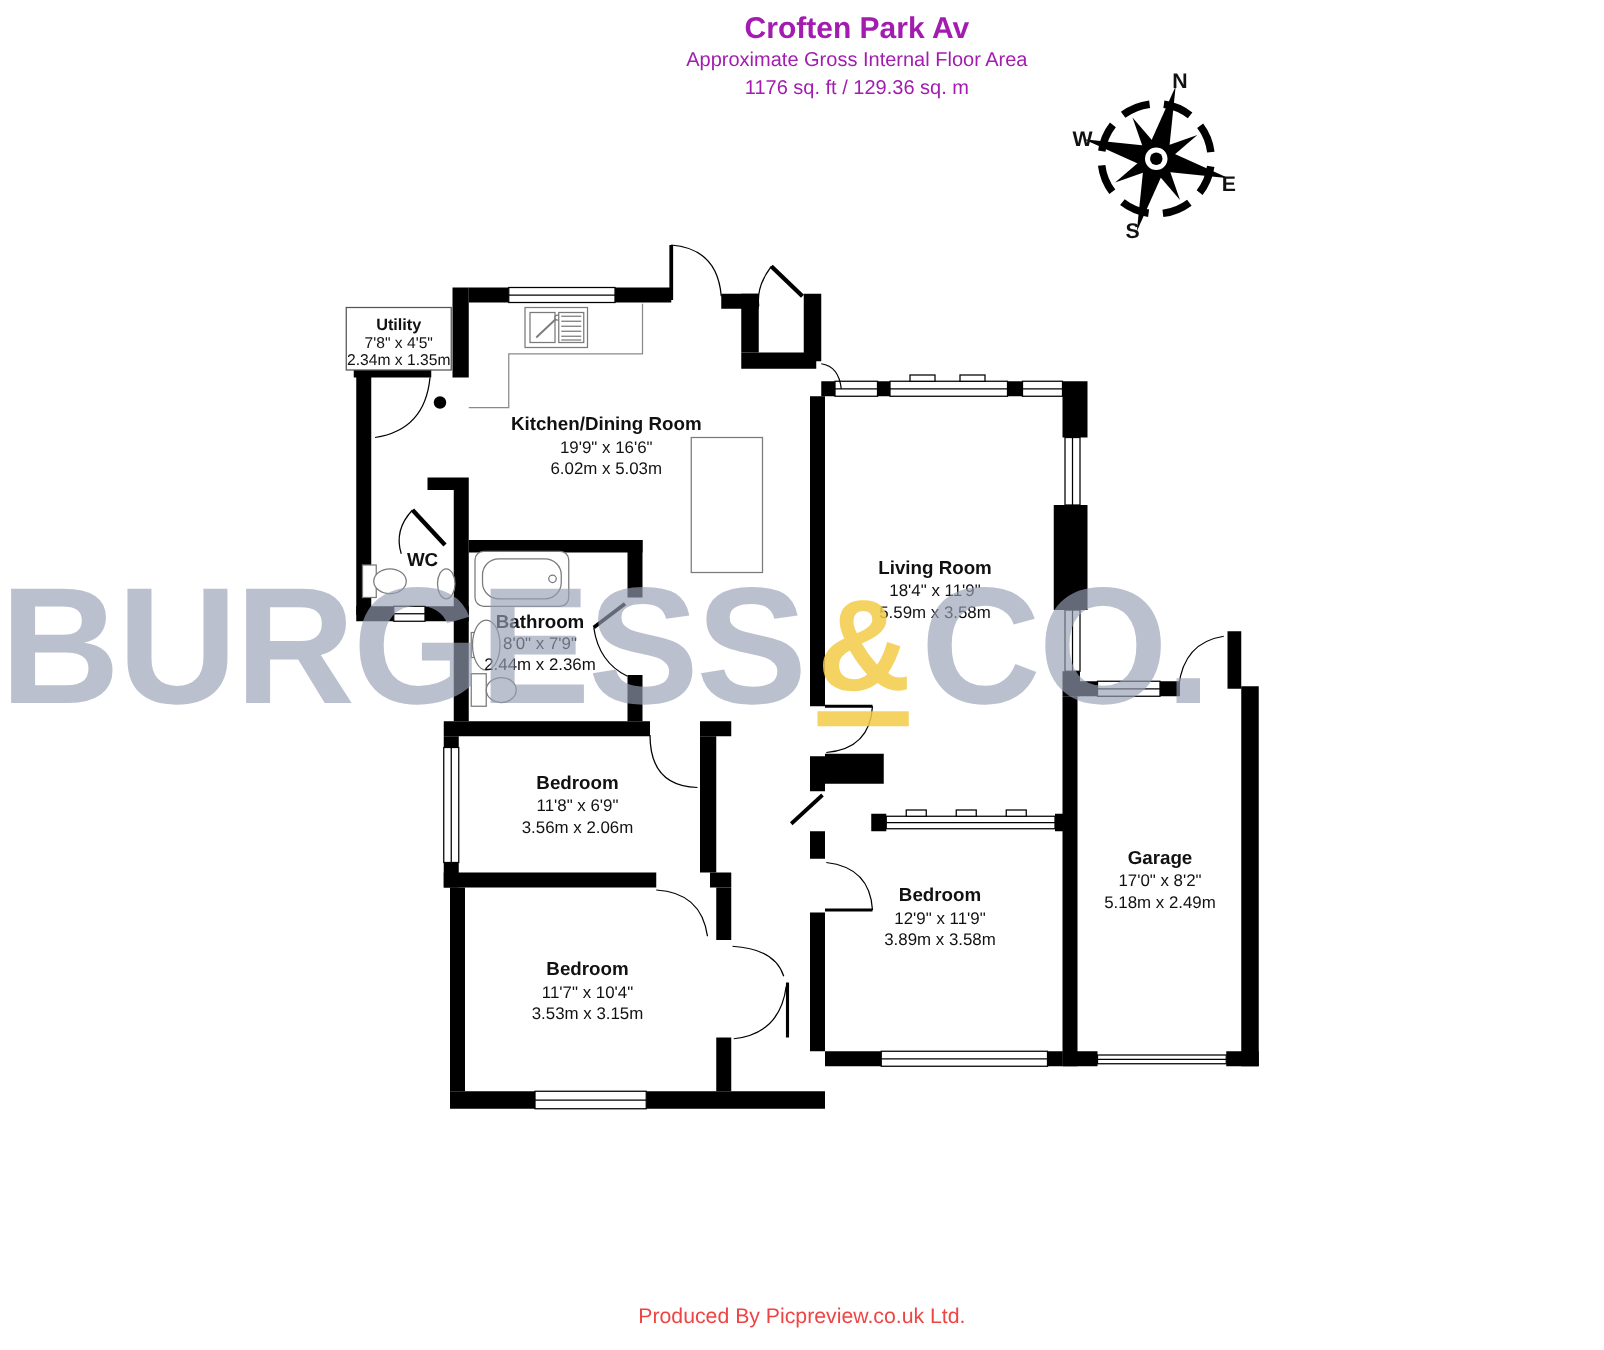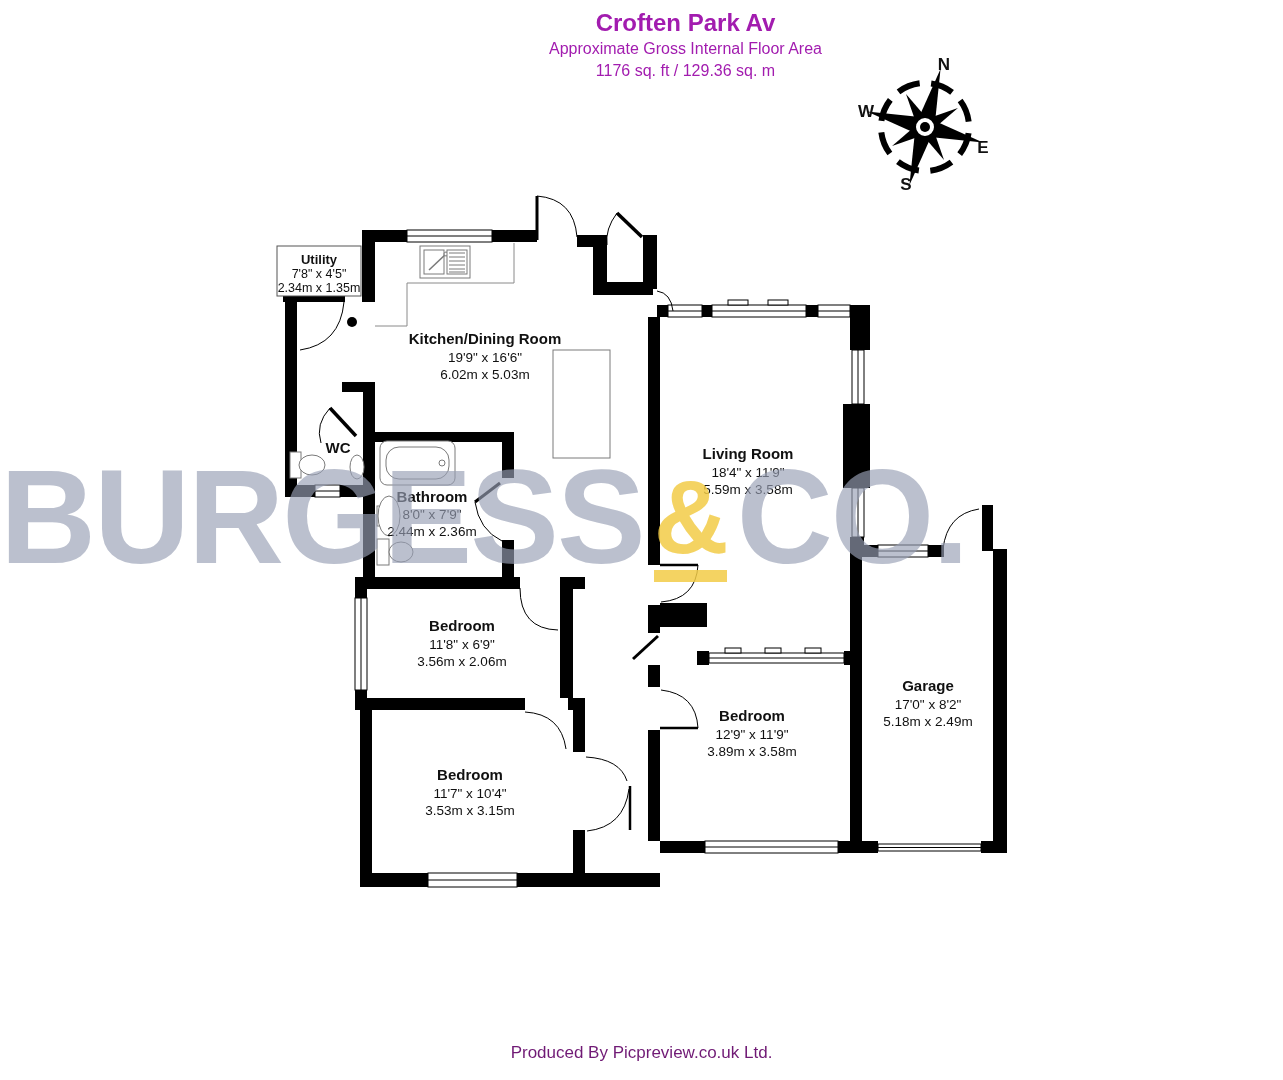--- a/index.html
+++ b/index.html
@@ -13,21 +13,21 @@
   .rname{font-size:15px;font-weight:bold;}
   .rdim{font-size:13.5px;}
   .uname{font-size:13px;font-weight:bold;}
   .udim{font-size:12.5px;}
   .cdir{font-size:17px;font-weight:bold;}
   .watermark{position:absolute;top:451px;left:0;width:100%;text-align:left;
     font-size:133px;font-weight:bold;letter-spacing:-2px;white-space:nowrap;
     color:rgba(152,159,181,0.66);line-height:1;pointer-events:none;}
   .watermark .amp{color:rgba(242,203,70,0.85);font-size:0.78em;display:inline-block;
     border-bottom:12px solid rgba(242,203,70,0.85);margin:0 10px;transform:translateY(-10px);}
-  .footer{position:absolute;top:1043px;left:0;width:100%;text-align:center;font-size:17px;color:#701a75;}
+  .footer{position:absolute;top:1043px;left:0;width:100%;text-align:center;font-size:17px;color:#ef4444;}
 </style>
 </head>
 <body>
 
 <div id="stage">
 
   <div class="header">
     <div class="title">Croften Park Av</div>
     <div class="sub">Approximate Gross Internal Floor Area</div>
     <div class="sub">1176 sq. ft / 129.36 sq. m</div>

